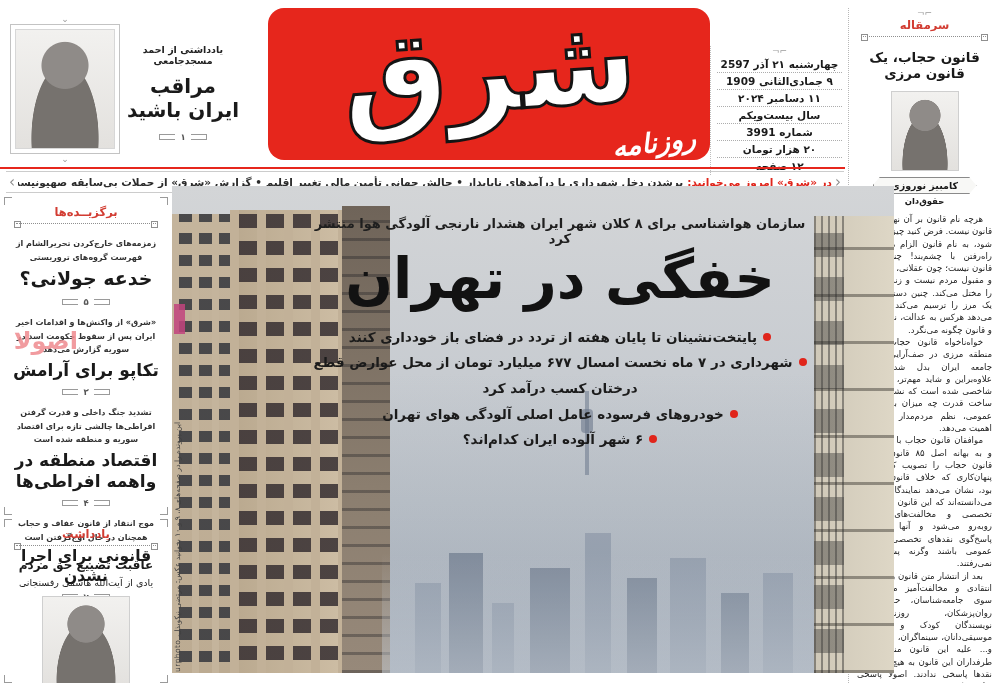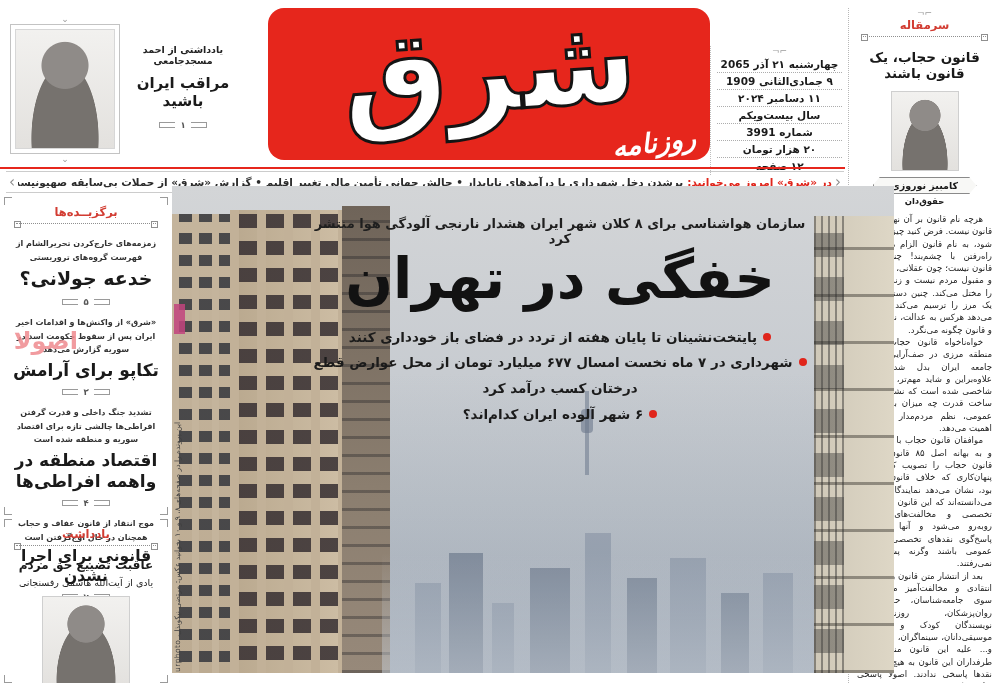--- a/index.html
+++ b/index.html
@@ -27,21 +27,21 @@
   .dateline .row:last-child { border-bottom:none; }
 
   
   .top-note-photo { position:absolute; left:10px; top:24px; width:110px; height:130px;
                     border:1px solid #c3c3c3; background:#fff; padding:4px; }
   .top-note-photo .inner { width:100%; height:100%; border:1px solid #d7d7d7; }
   .caret { position:absolute; left:50%; transform:translateX(-50%); color:#9a9a9a; font-size:9px; line-height:6px; }
   .caret.top { top:-9px; } .caret.bot { bottom:-9px; }
   .top-note-text { position:absolute; left:124px; top:44px; width:118px; text-align:center; }
   .top-note-text .k { font-size:9.5px; font-weight:bold; color:#222; margin-bottom:8px; }
-  .top-note-text .t { font-size:15px; font-weight:bold; }
+  .top-note-text .t { font-size:20px; font-weight:bold; }
   .orn { display:flex; align-items:center; justify-content:center; gap:5px; margin-top:10px; color:#555; }
   .orn i { display:inline-block; width:16px; height:6px; border:1px solid #9a9a9a; }
   .orn i.l { border-left:none; } .orn i.r { border-right:none; }
   .orn b { font-size:8.5px; font-weight:bold; }
 
   
   .red-rule { position:absolute; left:0; top:167px; width:845px; height:2px; background:#e6261c; }
   .strip { position:absolute; left:6px; top:171px; width:838px; height:22px;
            border-top:1px solid #cccccc; border-bottom:1px solid #cccccc;
            display:flex; align-items:center; font-size:10.5px; white-space:nowrap; overflow:hidden; }
@@ -144,21 +144,21 @@
 
 <div class="page">
 
   <div class="masthead">
     <div class="logo">شرق</div>
     <div class="paper-type">روزنامه</div>
   </div>
 
   <div class="dateline">
     <span class="bracket">⌐¬</span>
-    <div class="row">چهارشنبه ۲۱ آذر 2065</div>
+    <div class="row">چهارشنبه ۲۱ آذر 2597</div>
     <div class="row">۹ جمادی‌الثانی 1909</div>
     <div class="row">۱۱ دسامبر ۲۰۲۴</div>
     <div class="row">سال بیست‌ویکم</div>
     <div class="row">شماره 3991</div>
     <div class="row">۲۰ هزار تومان</div>
     <div class="row">۱۲ صفحه</div>
   </div>
 
   <div class="top-note-photo">
     <span class="caret top">⌄</span>
@@ -180,21 +180,21 @@
     <span class="chev">‹</span>
     <span class="lead">در «شرق» امروز می‌خوانید:</span>
     <span class="txt">پرشدن دخل شهرداری با درآمدهای ناپایدار • چالش جهانی تأمین مالی تغییر اقلیم • گزارش «شرق» از حملات بی‌سابقه صهیونیست‌ها به سوریه و نفوذ زمینی تا نزدیک دمشق</span>
     <span class="chev">›</span>
   </div>
 
   <div class="editorial">
     <span class="bracket" style="display:block;text-align:center;color:#9a9a9a;font-size:9px;">⌐¬</span>
     <div class="sec-head">سرمقاله</div>
     <div class="sec-line"></div>
-    <div class="ed-title">قانون حجاب، یک قانون باشند</div>
+    <div class="ed-title">قانون حجاب، یک قانون مرزی</div>
     <div class="portrait ed-portrait"></div>
     <span class="badge">کامبیز نوروزی</span>
     <div class="role">حقوق‌دان</div>
     <div class="ed-body">
       <p>هرچه نام قانون بر آن نهاده باشند، قانون نیست. فرض کنید چیزی تصویب شود، به نام قانون الزام همگانی به راه‌رفتن با چشم‌بند! چنین چیزی قانون نیست؛ چون عقلانی، اجراشدنی و مقبول مردم نیست و زندگی مردم را مختل می‌کند. چنین دستوری فقط یک مرز را ترسیم می‌کند که نشان می‌دهد هرکس به عدالت، نظم، مردم و قانون چگونه می‌نگرد.</p>
       <p>خواه‌ناخواه قانون حجاب به یک منطقه مرزی در صف‌آرایی سیاسی جامعه ایران بدل شده است. علاوه‌براین و شاید مهم‌تر، این قانون شاخصی شده است که نشان می‌دهد ساخت قدرت چه میزان به خواست عمومی، نظم مردم‌مدار و عدالت اهمیت می‌دهد.</p>
       <p>موافقان قانون حجاب با پنهان‌کاری و به بهانه اصل ۸۵ قانون اساسی قانون حجاب را تصویب کردند. این پنهان‌کاری که خلاف قانون اساسی بود، نشان می‌دهد نمایندگان به‌خوبی می‌دانسته‌اند که این قانون با انتقادات تخصصی و مخالفت‌های عمومی روبه‌رو می‌شود و آنها نمی‌توانند پاسخ‌گوی نقدهای تخصصی و افکار عمومی باشند وگرنه پشت پرده نمی‌رفتند.</p>
       <p>بعد از انتشار متن قانون واکنش‌های انتقادی و مخالفت‌آمیز متعددی از سوی جامعه‌شناسان، حقوق‌دان‌ها، روان‌پزشکان، روزنامه‌نگاران، نویسندگان کودک و نوجوان، موسیقی‌دانان، سینماگران، اهالی تئاتر و... علیه این قانون منتشر شد. طرفداران این قانون به هیچ‌یک از این نقدها پاسخی ندادند. اصولا پاسخی نداشتند که بدهند.</p>
 
     </div>
@@ -284,19 +284,20 @@
     <div class="bldg bldg-r">
         <div class="rail"></div>
       </div>
 
     <div class="hero">
       <div class="hero-kicker">سازمان هواشناسی برای ۸ کلان شهر ایران هشدار نارنجی آلودگی هوا منتشر کرد</div>
       <div class="hero-headline">خفگی در تهران</div>
       <div class="hero-bullets">
         <span class="hbullet"><span class="dot"></span><span>پایتخت‌نشینان تا پایان هفته از تردد در فضای باز خودداری کنند</span></span>
         <span class="hbullet"><span class="dot"></span><span>شهرداری در ۷ ماه نخست امسال ۶۷۷ میلیارد تومان از محل عوارض قطع درختان کسب درآمد کرد</span></span>
+        <span class="hbullet"><span class="dot"></span><span>خودروهای فرسوده عامل اصلی آلودگی هوای تهران</span></span>
         <span class="hbullet"><span class="dot"></span><span>۶ شهر آلوده ایران کدام‌اند؟</span></span>
       </div>
     </div>
     <div class="vcap">این پرونده را در صفحه‌های ۸، ۹ و ۱۰ بخوانید   عکس: مرتضی نیکوبذل، Nurphoto</div>
   </div>
 
 </div>
 
 </body></html>

